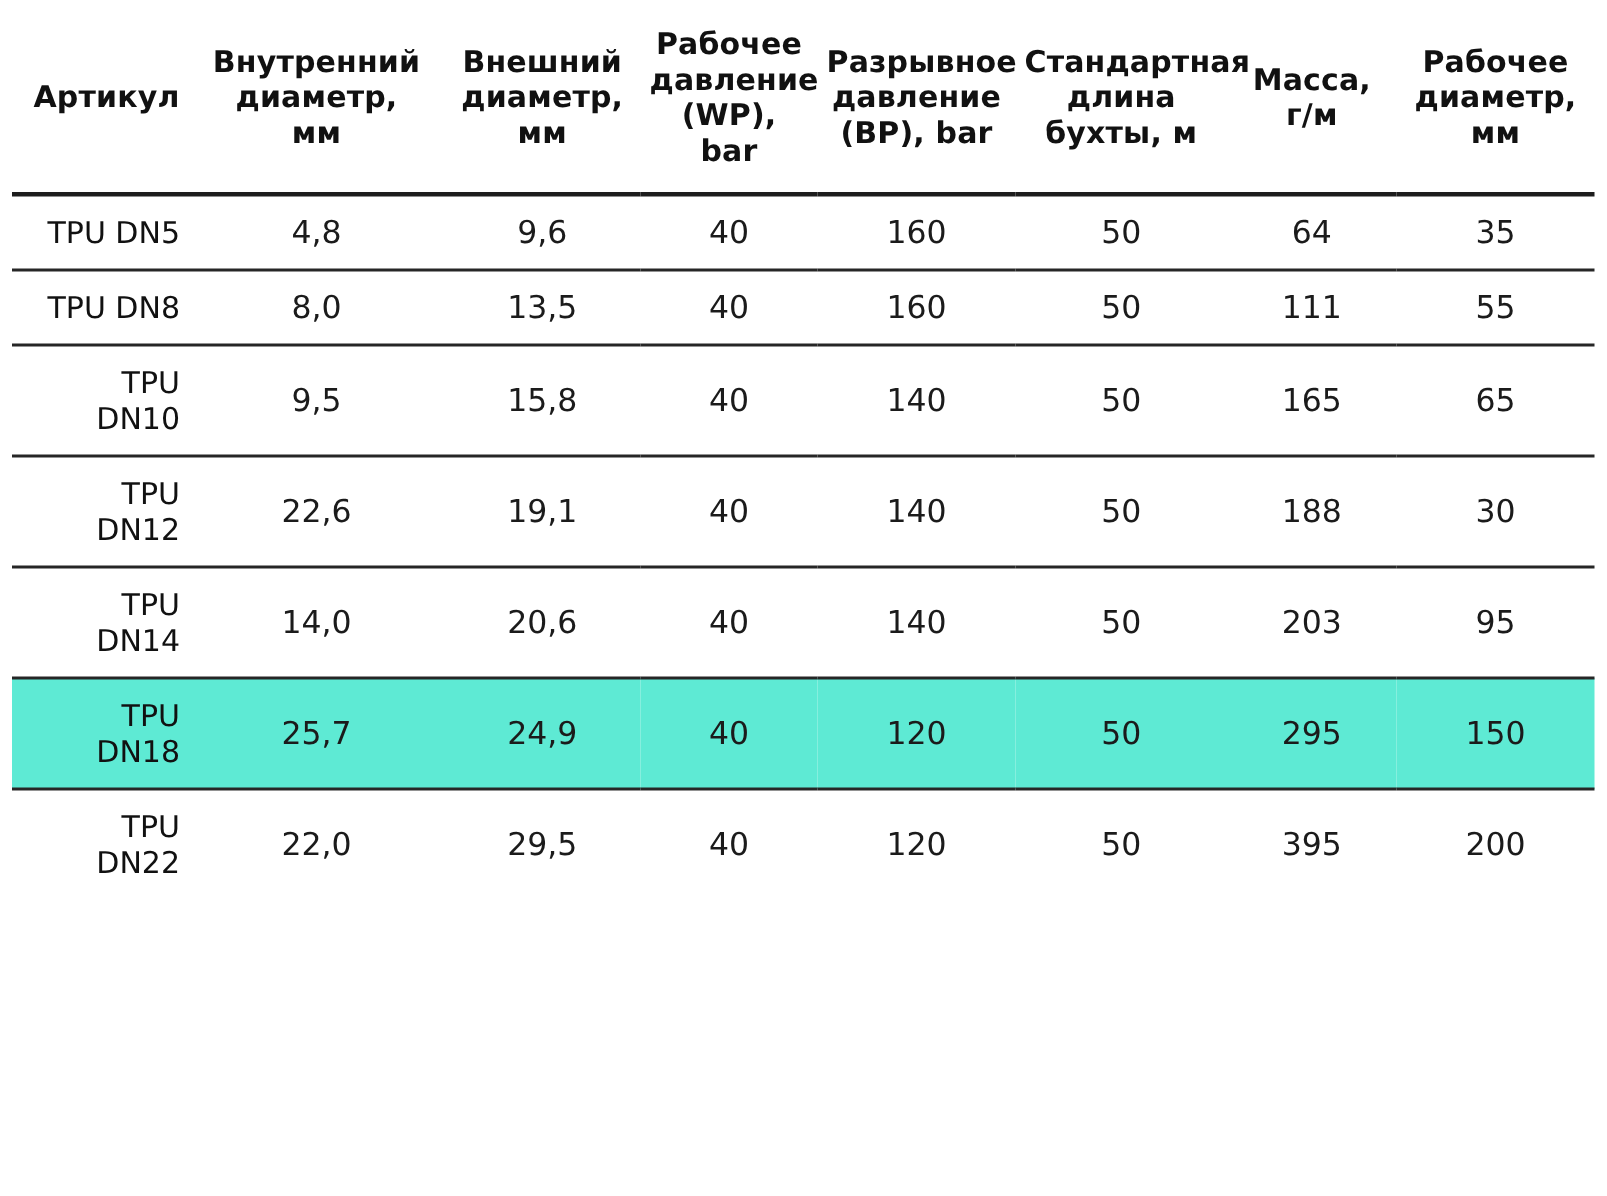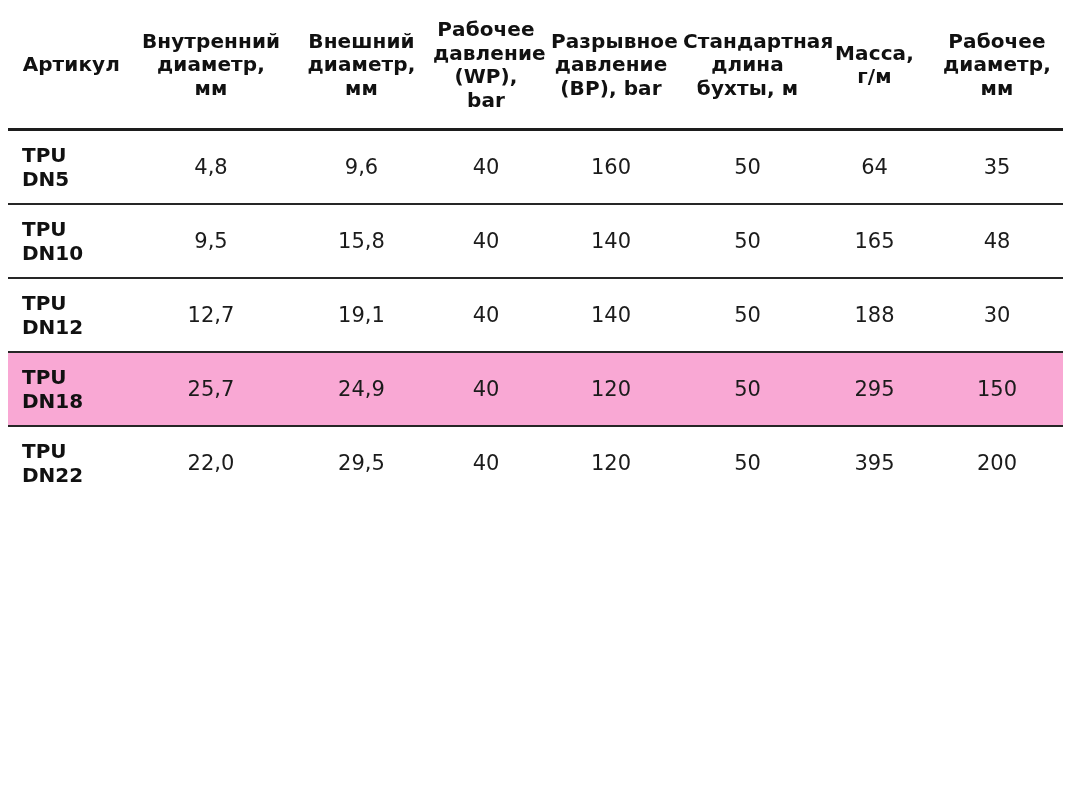--- a/index.html
+++ b/index.html
@@ -42,42 +42,42 @@
     font-weight: bold;
     line-height: 1.18;
     color: #111111;
     text-align: center;
     padding: 4px 6px 16px 6px;
     vertical-align: middle;
     border-bottom: 3px solid #1d1d1d;
     letter-spacing: 0.1px;
   }
   thead th.first {
-    text-align: right;
+    text-align: center;
     padding-left: 14px;
     font-size: 20px;
   }
   tbody td {
     font-size: 21px;
     text-align: center;
     padding: 12px 6px 12px 6px;
     border-bottom: 2px solid #262626;
     color: #1b1b1b;
     font-weight: 400;
     height: 24px;
   }
   tbody td.first {
-    text-align: left;
+    text-align: right;
     padding-left: 14px;
-    font-weight: bold;
+    font-weight: normal;
     font-size: 20px;
     color: #111111;
   }
   tbody tr.highlight td {
-    background: #f9a8d4;
+    background: #5eead4;
   }
   tbody tr:last-child td {
     border-bottom: none;
   }
 </style>
 </head>
 <body>
 
 <div class="sheet">
   <table class="spec">
@@ -108,38 +108,58 @@
           <td class="first">TPU DN5</td>
           <td>4,8</td>
           <td>9,6</td>
           <td>40</td>
           <td>160</td>
           <td>50</td>
           <td>64</td>
           <td>35</td>
         </tr>
         <tr>
+          <td class="first">TPU DN8</td>
+          <td>8,0</td>
+          <td>13,5</td>
+          <td>40</td>
+          <td>160</td>
+          <td>50</td>
+          <td>111</td>
+          <td>55</td>
+        </tr>
+        <tr>
           <td class="first">TPU DN10</td>
           <td>9,5</td>
           <td>15,8</td>
           <td>40</td>
           <td>140</td>
           <td>50</td>
           <td>165</td>
-          <td>48</td>
+          <td>65</td>
         </tr>
         <tr>
           <td class="first">TPU DN12</td>
-          <td>12,7</td>
+          <td>22,6</td>
           <td>19,1</td>
           <td>40</td>
           <td>140</td>
           <td>50</td>
           <td>188</td>
           <td>30</td>
+        </tr>
+        <tr>
+          <td class="first">TPU DN14</td>
+          <td>14,0</td>
+          <td>20,6</td>
+          <td>40</td>
+          <td>140</td>
+          <td>50</td>
+          <td>203</td>
+          <td>95</td>
         </tr>
         <tr class="highlight">
           <td class="first">TPU DN18</td>
           <td>25,7</td>
           <td>24,9</td>
           <td>40</td>
           <td>120</td>
           <td>50</td>
           <td>295</td>
           <td>150</td>

